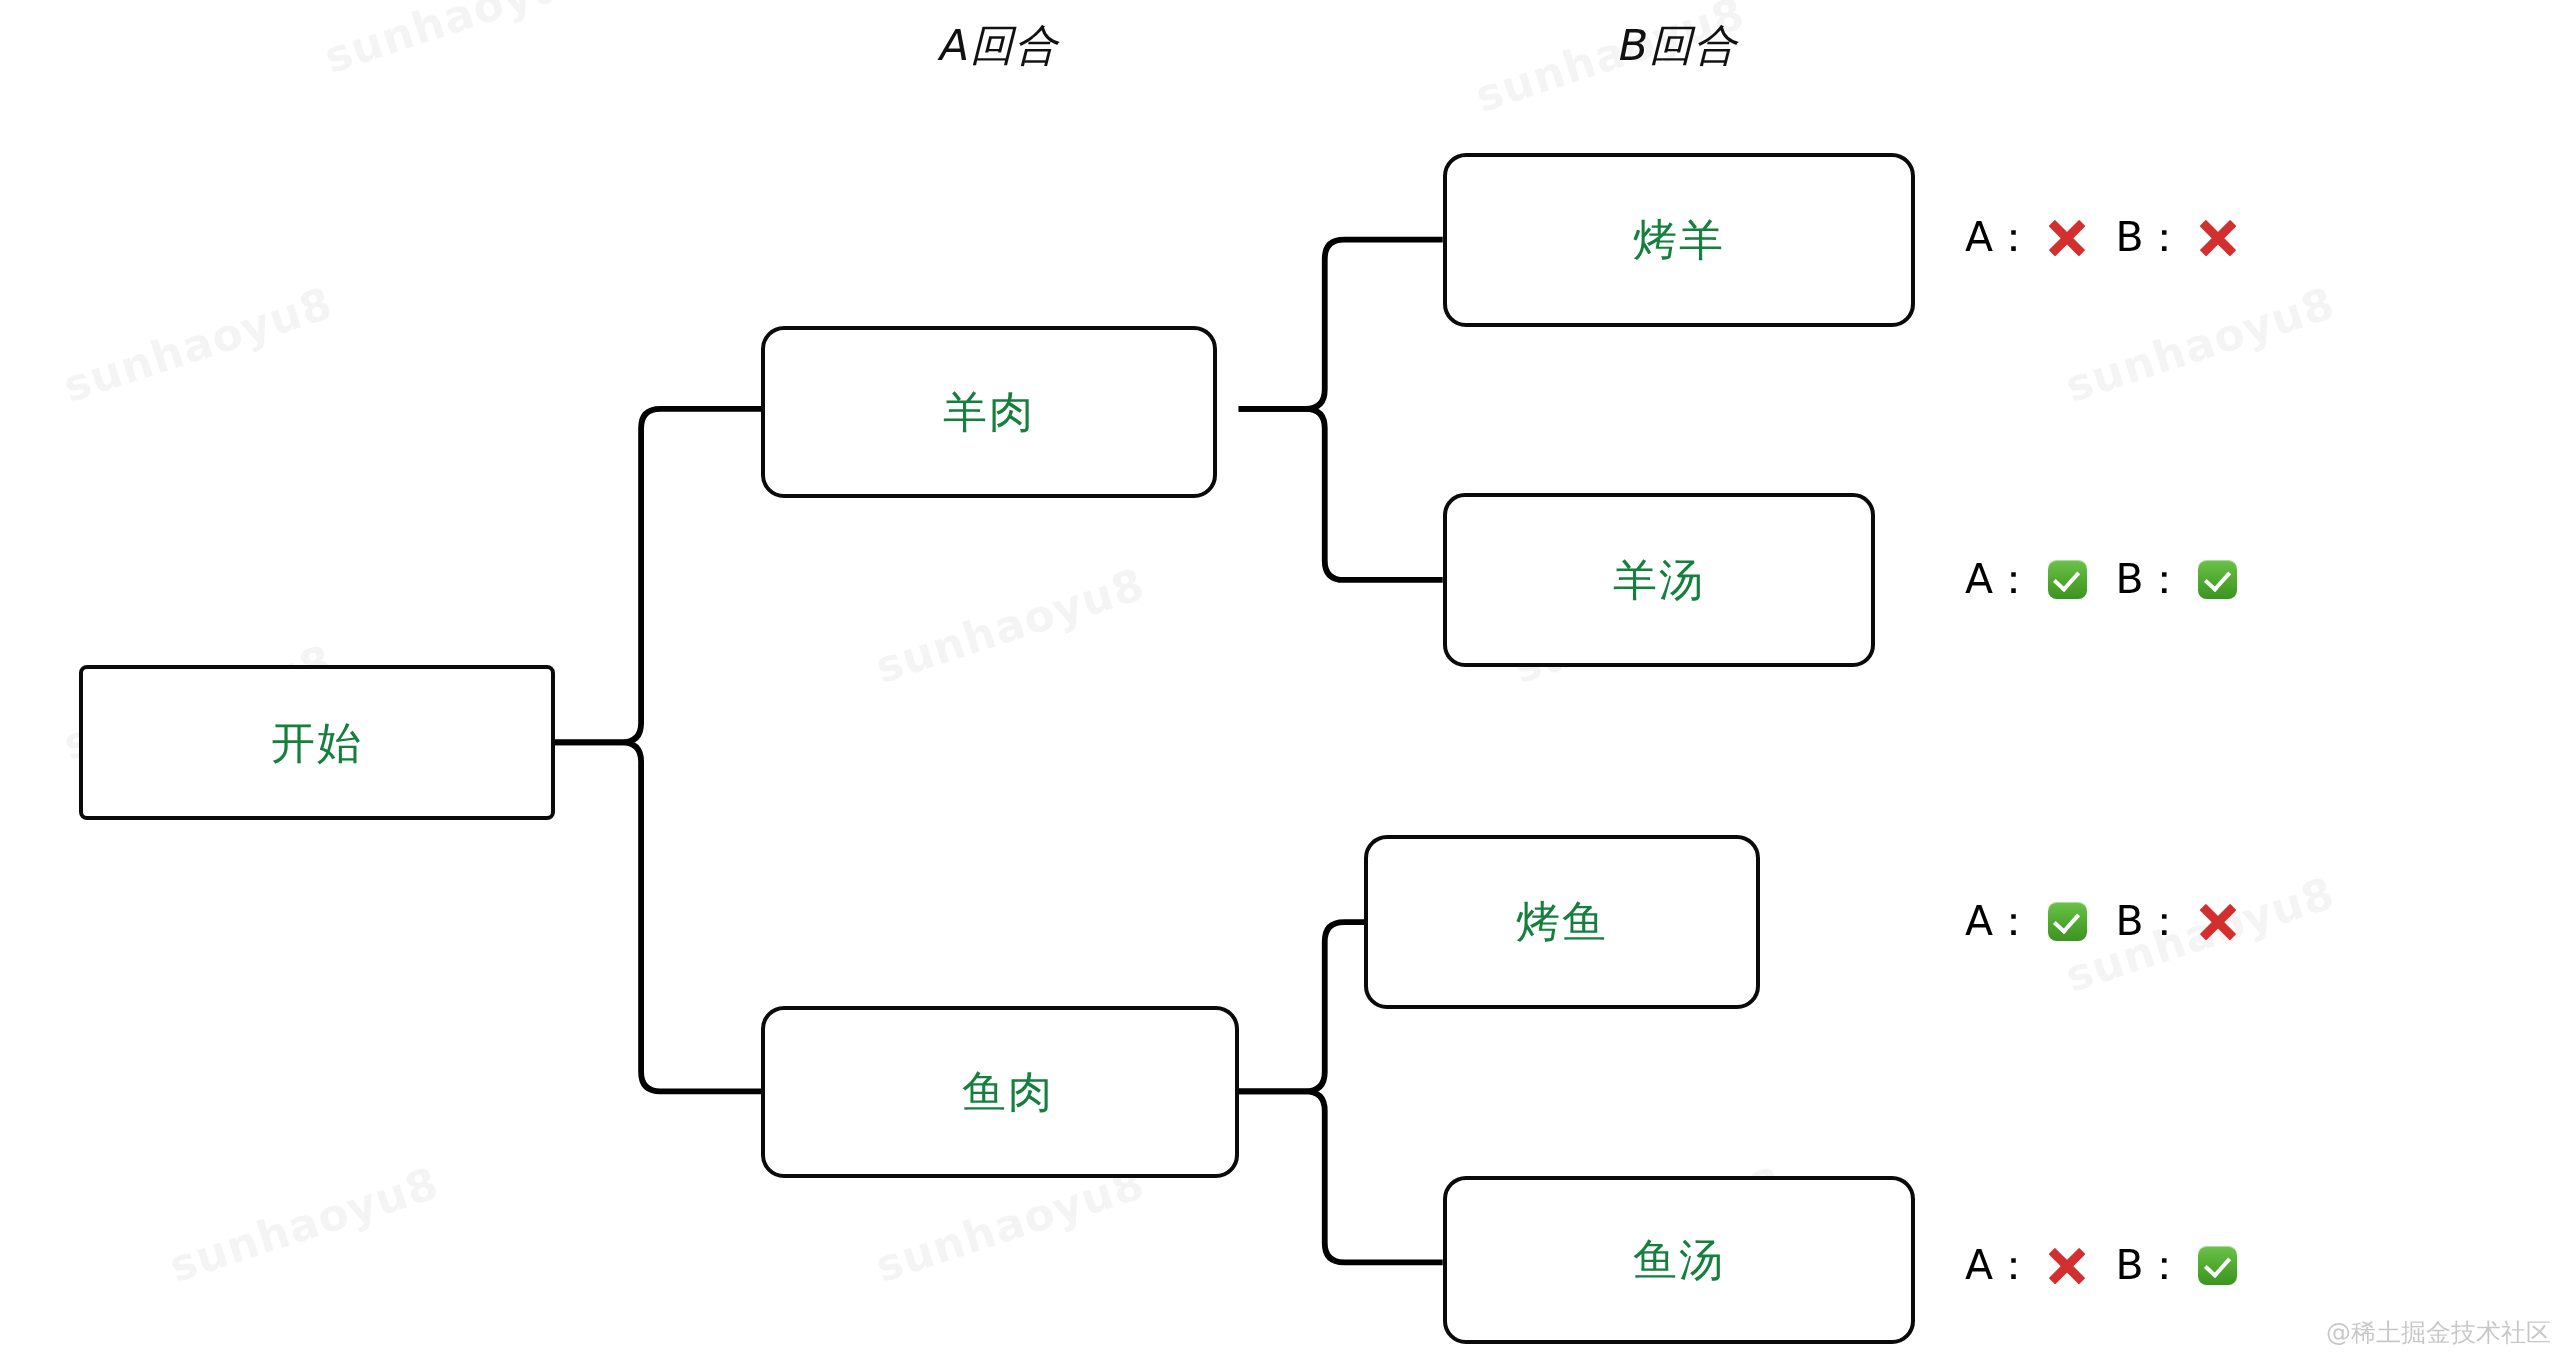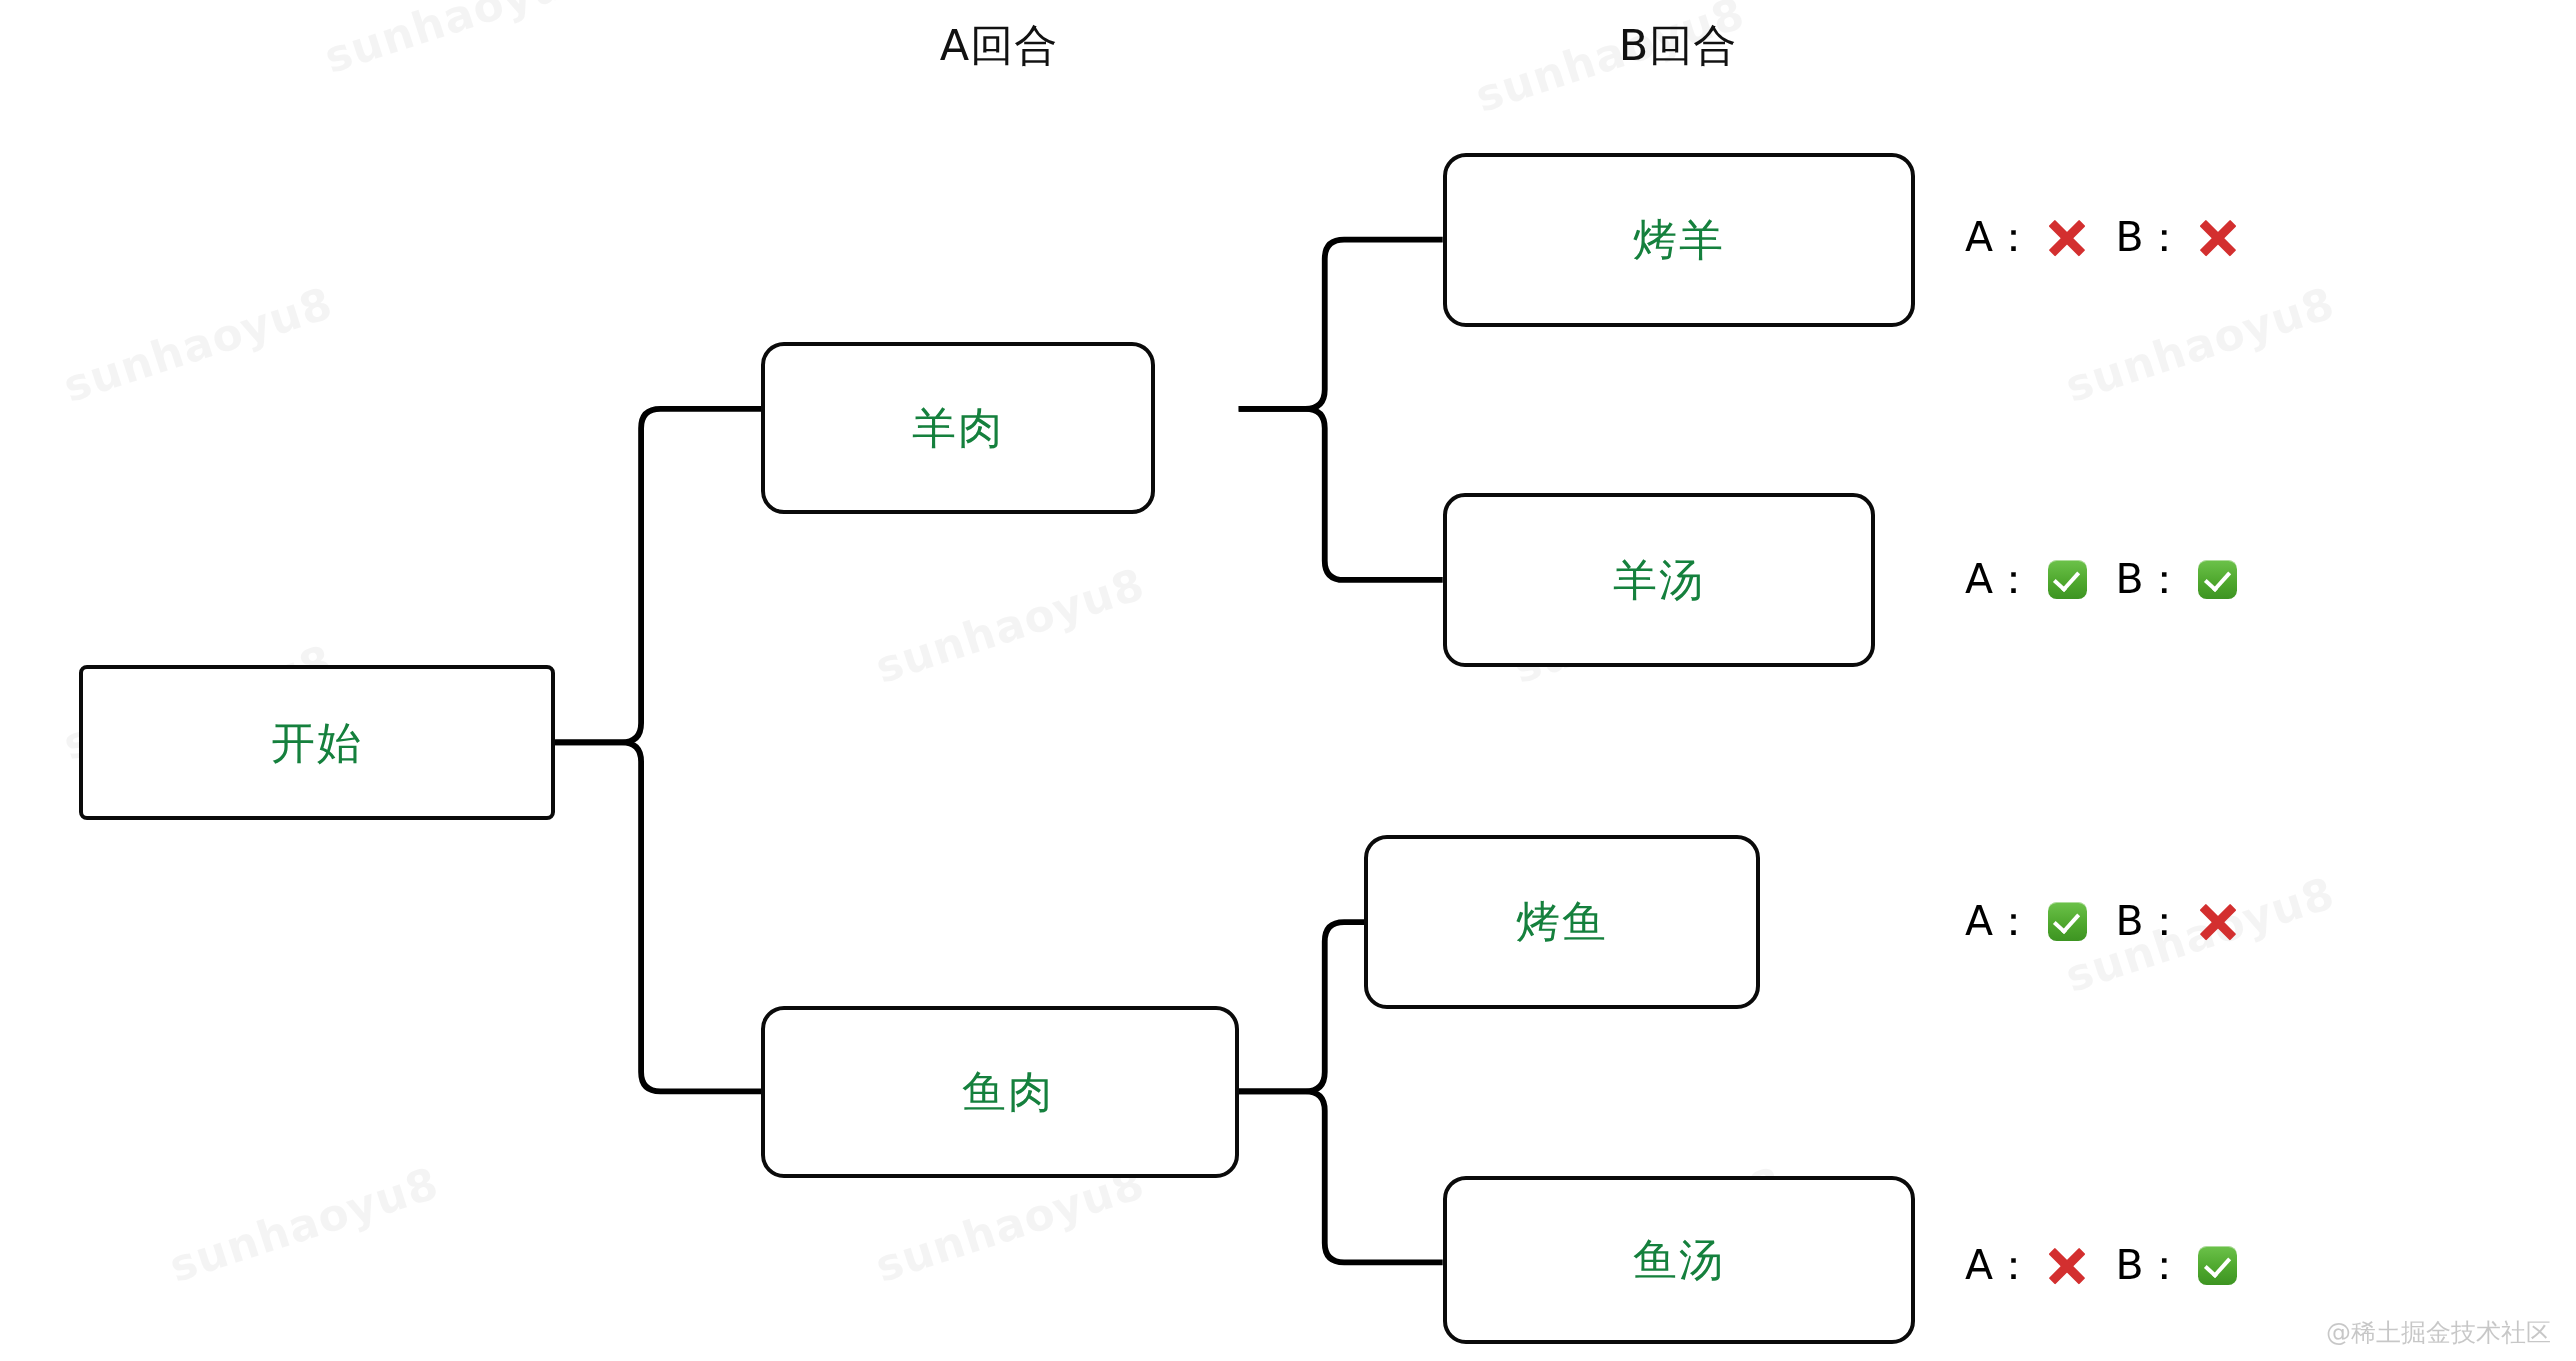--- a/index.html
+++ b/index.html
@@ -91,20 +91,21 @@
     position: absolute;
     z-index: 4;
     font-family: "DejaVu Sans", sans-serif;
     font-size: 43px;
     font-weight: 400;
     color: #111111;
     letter-spacing: 1px;
     white-space: nowrap;
     transform: translateX(-50%);
     user-select: none;
+    font-style: italic;
   }
 
   
   .result {
     position: absolute;
     z-index: 4;
     display: flex;
     align-items: center;
     white-space: nowrap;
     user-select: none;
@@ -188,21 +189,21 @@
       <path d="M 574 768 L 643 768 Q 663 768 663 788 L 663 1109 Q 663 1129 683 1129 L 787 1129" stroke="#000000" stroke-width="6"></path>
       <path d="M 1281 423 L 1350 423 Q 1370 423 1370 403 L 1370 268 Q 1370 248 1390 248 L 1492 248" stroke="#000000" stroke-width="6"></path>
       <path d="M 1281 423 L 1350 423 Q 1370 423 1370 443 L 1370 580 Q 1370 600 1390 600 L 1492 600" stroke="#000000" stroke-width="6"></path>
       <path d="M 1281 1129 L 1350 1129 Q 1370 1129 1370 1109 L 1370 974 Q 1370 954 1390 954 L 1492 954" stroke="#000000" stroke-width="6"></path>
       <path d="M 1281 1129 L 1350 1129 Q 1370 1129 1370 1149 L 1370 1286 Q 1370 1306 1390 1306 L 1492 1306" stroke="#000000" stroke-width="6"></path>
     </svg>
 
   <div class="node" style="left: 79px; top: 665px; width: 476px; height: 155px; border-radius: 8px;">
     <span class="node-label">开始</span>
   </div>
-  <div class="node" style="left: 761px; top: 342px; width: 394px; height: 172px; text-align: center;">
+  <div class="node" style="left: 761px; top: 326px; width: 456px; height: 172px; text-align: center;">
     <span class="node-label">羊肉</span>
   </div>
   <div class="node" style="left: 761px; top: 1006px; width: 478px; height: 172px; padding-left: 16px;">
     <span class="node-label">鱼肉</span>
   </div>
   <div class="node" style="left: 1443px; top: 153px; width: 472px; height: 174px;">
     <span class="node-label">烤羊</span>
   </div>
   <div class="node" style="left: 1443px; top: 493px; width: 432px; height: 174px; border-radius: 22px;">
     <span class="node-label">羊汤</span>

